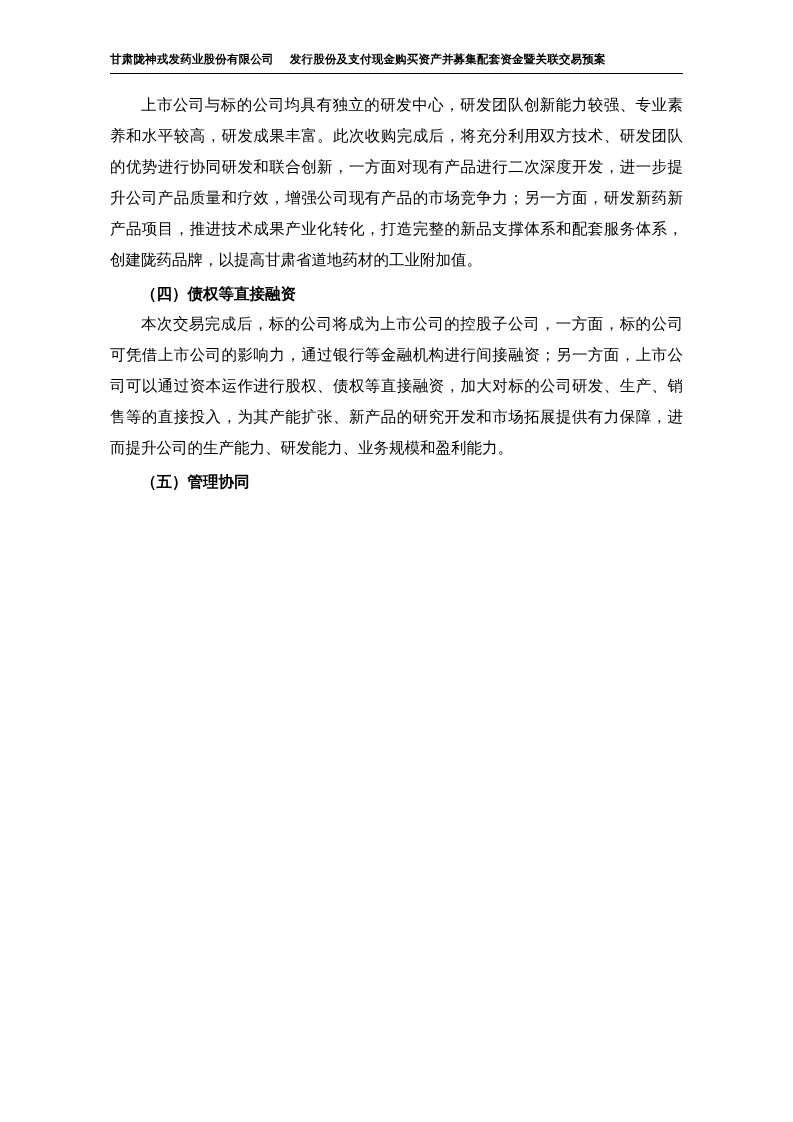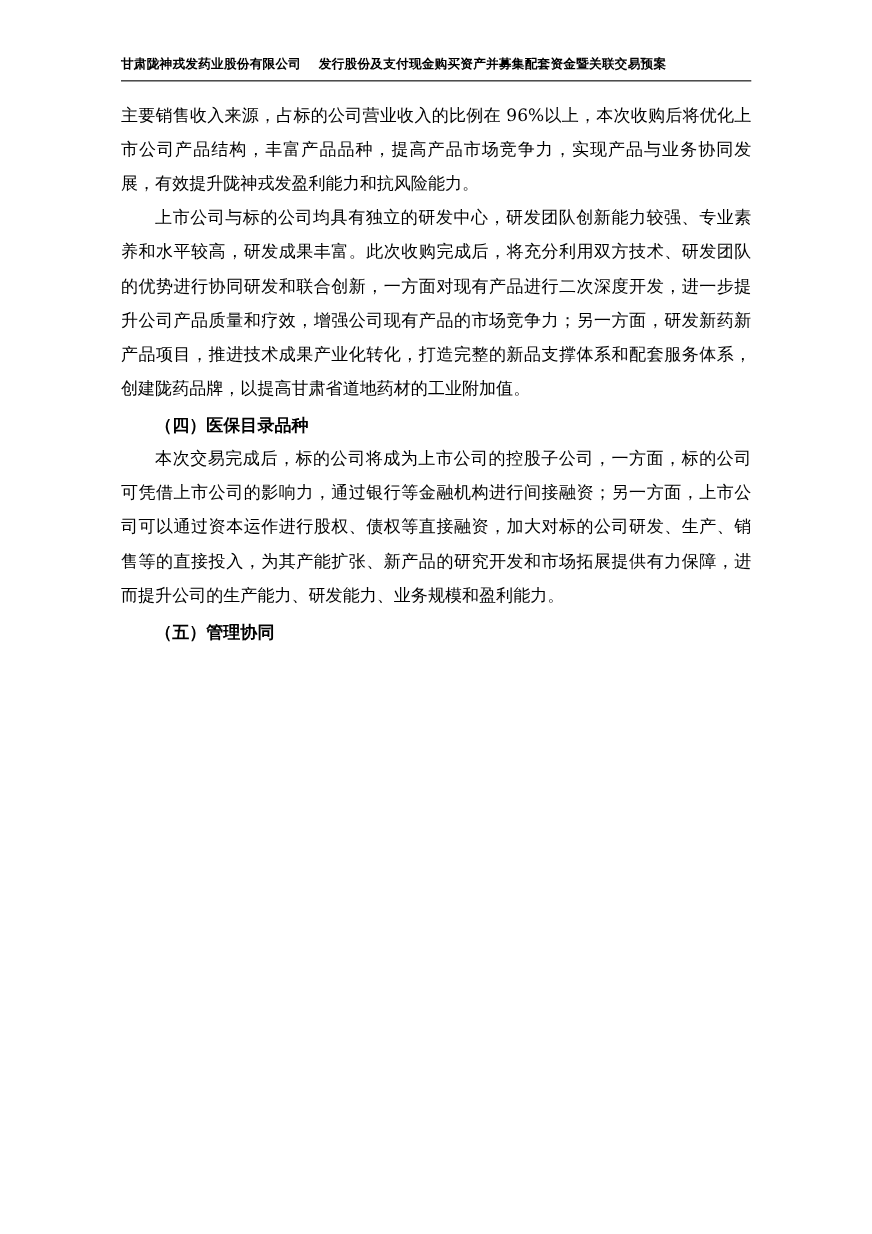--- a/index.html
+++ b/index.html
@@ -67,20 +67,19 @@
 <body>
 
 <div class="page">
 
   <div class="header">
     <span>甘肃陇神戎发药业股份有限公司</span><span class="sep"></span><span>发行股份及支付现金购买资产并募集配套资金暨关联交易预案</span>
   </div>
   <div class="header-rule"></div>
 
   <div class="content">
-    <p class="body-para first-para">主要销售收入来源，占标的公司营业收入的比例在 96%以上，本次收购后将优化上市公司产品结构，丰富产品品种，提高产品市场竞争力，实现产品与业务协同发展，有效提升陇神戎发盈利能力和抗风险能力。</p>
     <p class="body-para">上市公司与标的公司均具有独立的研发中心，研发团队创新能力较强、专业素养和水平较高，研发成果丰富。此次收购完成后，将充分利用双方技术、研发团队的优势进行协同研发和联合创新，一方面对现有产品进行二次深度开发，进一步提升公司产品质量和疗效，增强公司现有产品的市场竞争力；另一方面，研发新药新产品项目，推进技术成果产业化转化，打造完整的新品支撑体系和配套服务体系，创建陇药品牌，以提高甘肃省道地药材的工业附加值。</p>
-    <p class="heading">（四）医保目录品种</p>
+    <p class="heading">（四）债权等直接融资</p>
     <p class="body-para">本次交易完成后，标的公司将成为上市公司的控股子公司，一方面，标的公司可凭借上市公司的影响力，通过银行等金融机构进行间接融资；另一方面，上市公司可以通过资本运作进行股权、债权等直接融资，加大对标的公司研发、生产、销售等的直接投入，为其产能扩张、新产品的研究开发和市场拓展提供有力保障，进而提升公司的生产能力、研发能力、业务规模和盈利能力。</p>
     <p class="heading">（五）管理协同</p>
   </div>
 
 </div>
 
 </body></html>

